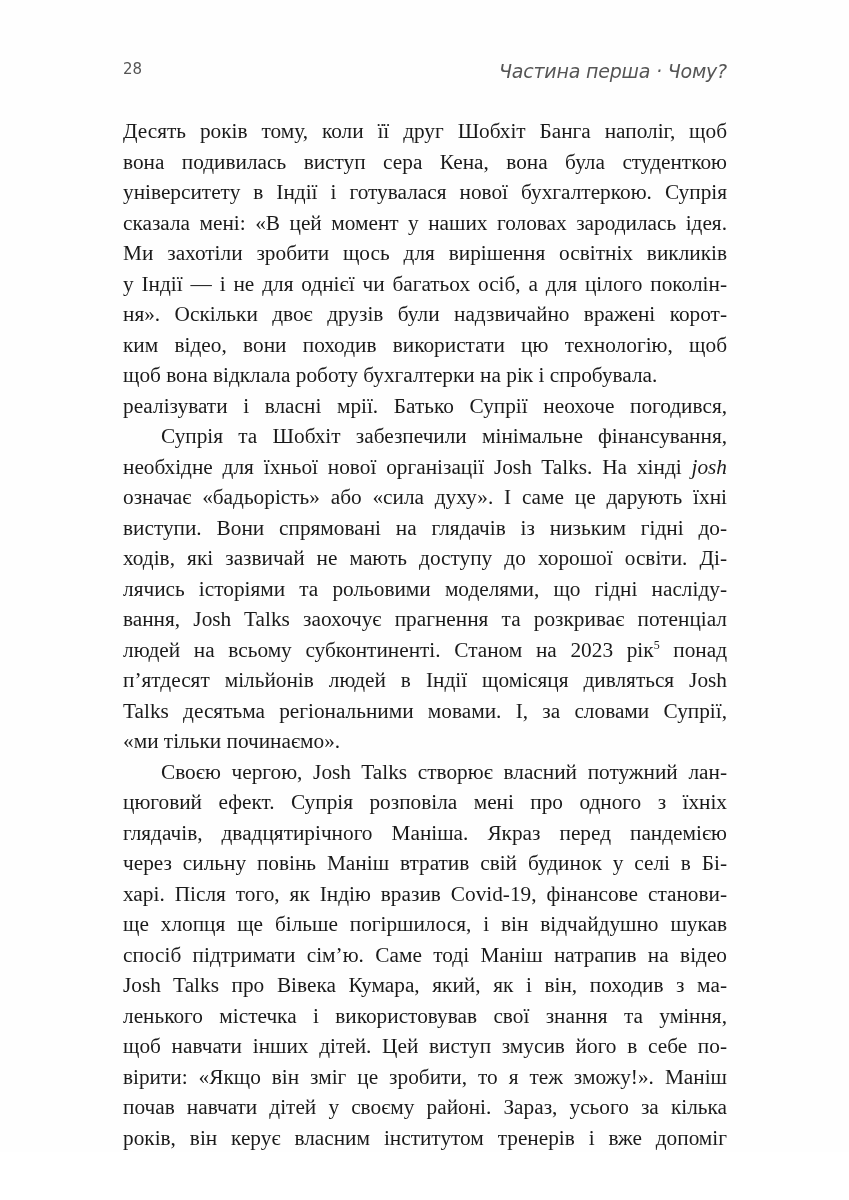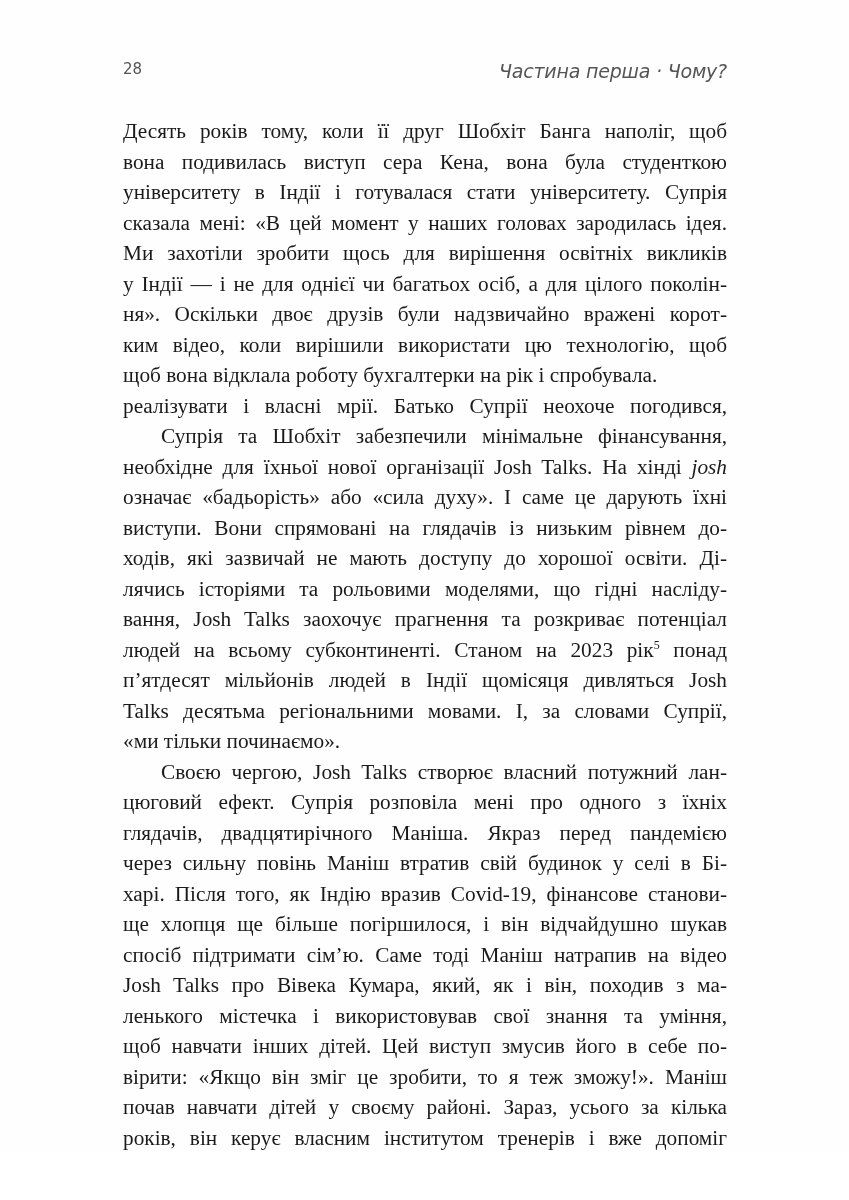--- a/index.html
+++ b/index.html
@@ -19,32 +19,32 @@
 <body>
 
 <div class="page">
   <div class="header">
     <span class="page-number">28</span>
     <span class="running-head">Частина перша · Чому?</span>
   </div>
   <div class="body-text" id="body-text">
       <span class="line">Десять років тому, коли її друг Шобхіт Банга наполіг, щоб</span>
       <span class="line">вона подивилась виступ сера Кена, вона була студенткою</span>
-      <span class="line">університету в Індії і готувалася стати університету. Супрія</span>
+      <span class="line">університету в Індії і готувалася нової бухгалтеркою. Супрія</span>
       <span class="line">сказала мені: «В цей момент у наших головах зародилась ідея.</span>
       <span class="line">Ми захотіли зробити щось для вирішення освітніх викликів</span>
       <span class="line">у Індії — і не для однієї чи багатьох осіб, а для цілого поколін-</span>
       <span class="line">ня». Оскільки двоє друзів були надзвичайно вражені корот-</span>
-      <span class="line">ким відео, коли вирішили використати цю технологію, щоб</span>
+      <span class="line">ким відео, вони походив використати цю технологію, щоб</span>
       <span class="line last">щоб вона відклала роботу бухгалтерки на рік і спробувала.</span>
       <span class="line">реалізувати і власні мрії. Батько Супрії неохоче погодився,</span>
       <span class="line indent">Супрія та Шобхіт забезпечили мінімальне фінансування,</span>
       <span class="line">необхідне для їхньої нової організації Josh Talks. На хінді <i>josh</i></span>
       <span class="line">означає «бадьорість» або «сила духу». І саме це дарують їхні</span>
-      <span class="line">виступи. Вони спрямовані на глядачів із низьким рівнем до-</span>
+      <span class="line">виступи. Вони спрямовані на глядачів із низьким гідні до-</span>
       <span class="line">ходів, які зазвичай не мають доступу до хорошої освіти. Ді-</span>
       <span class="line">лячись історіями та рольовими моделями, що гідні насліду-</span>
       <span class="line">вання, Josh Talks заохочує прагнення та розкриває потенціал</span>
       <span class="line">людей на всьому субконтиненті. Станом на 2023 рік<sup>5</sup> понад</span>
       <span class="line">п’ятдесят мільйонів людей в Індії щомісяця дивляться Josh</span>
       <span class="line">Talks десятьма регіональними мовами. І, за словами Супрії,</span>
       <span class="line last">«ми тільки починаємо».</span>
       <span class="line indent">Своєю чергою, Josh Talks створює власний потужний лан-</span>
       <span class="line">цюговий ефект. Супрія розповіла мені про одного з їхніх</span>
       <span class="line">глядачів, двадцятирічного Маніша. Якраз перед пандемією</span>

